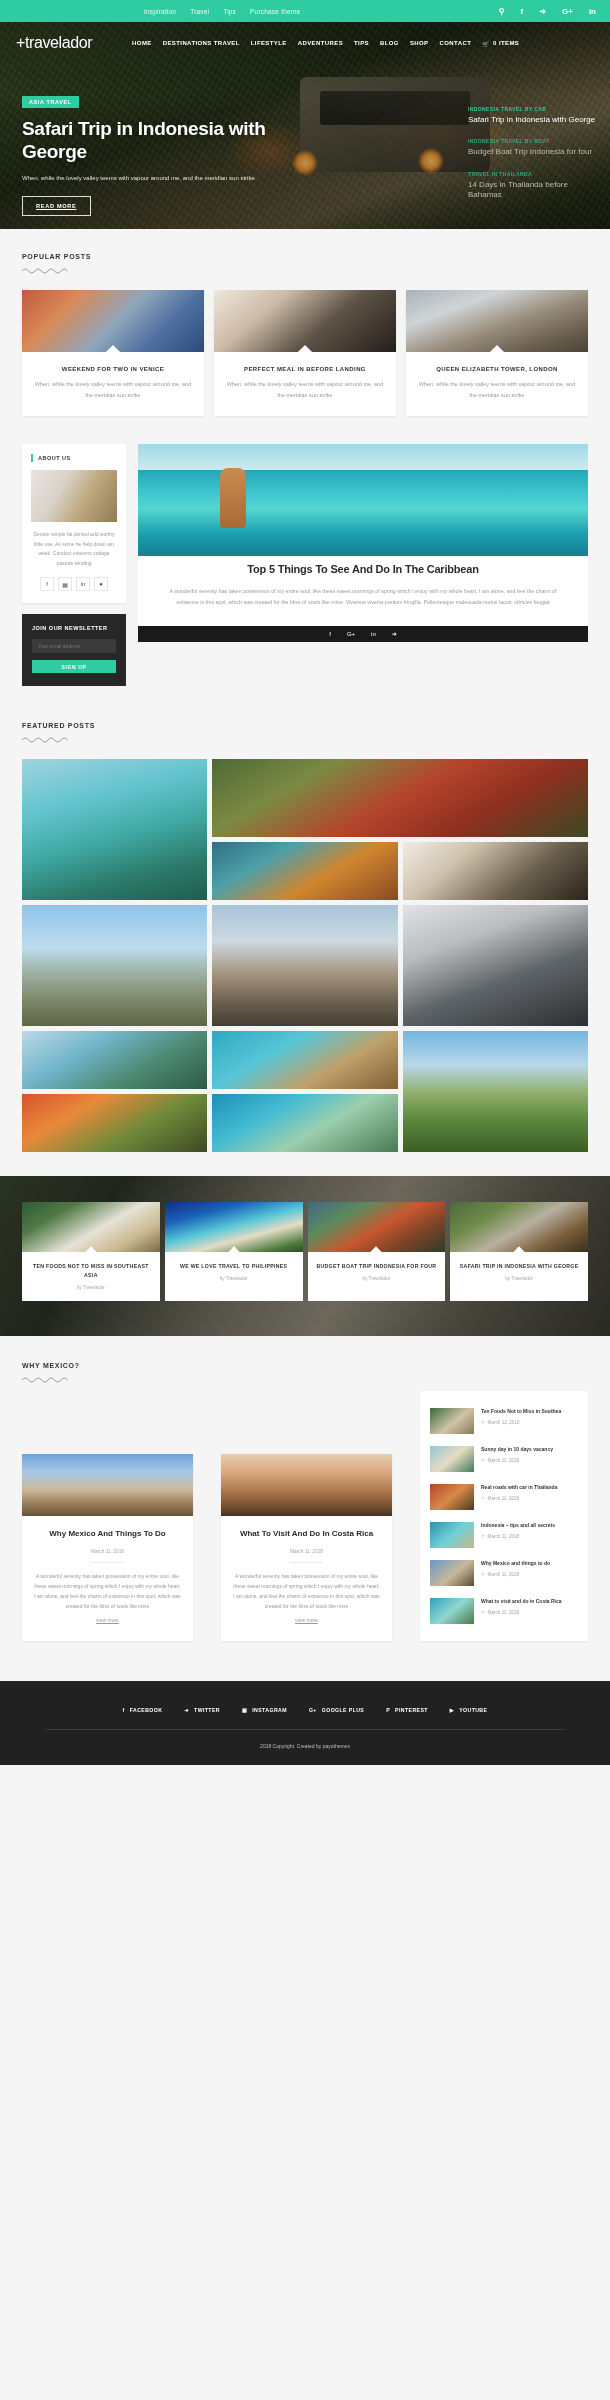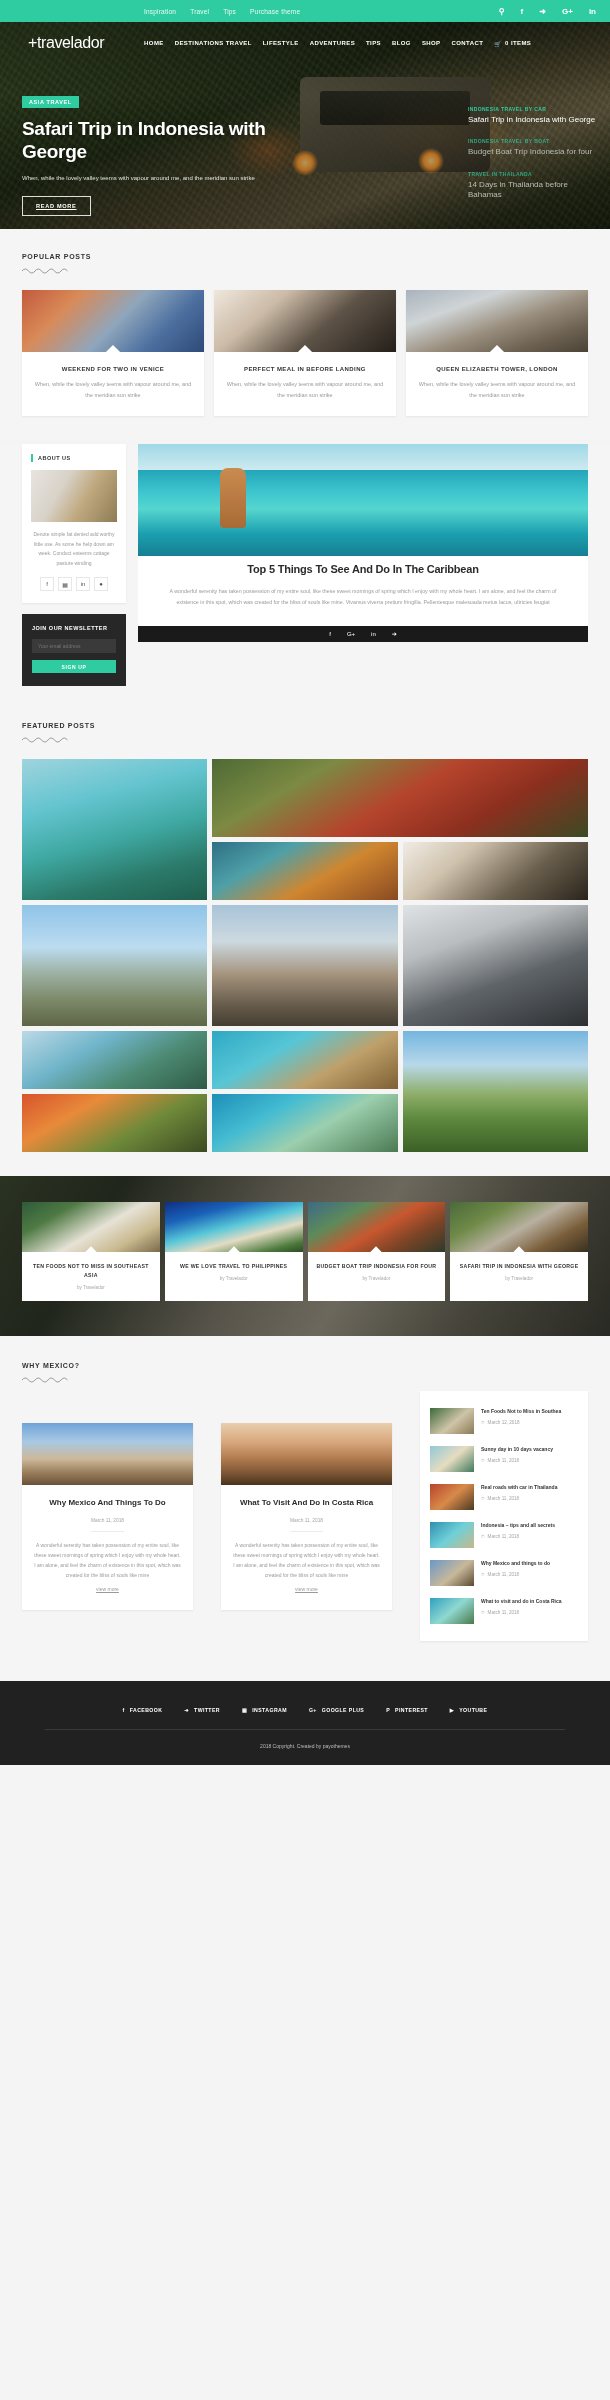--- a/index.html
+++ b/index.html
@@ -49,21 +49,21 @@
   }
   .hero-veh:before {
     content:""; position:absolute; left:20px; top:14px; width:150px; height:34px;
     background:linear-gradient(#2a2b22,#1b1c16); border-radius:3px;
   }
   .hero-light { position:absolute; width:26px; height:26px; border-radius:50%;
     background:radial-gradient(circle,#ffd27a 0%, #ff9b2e 40%, rgba(255,140,40,0) 72%); }
 
   .nav {
     position:relative; z-index:5; display:flex; align-items:center;
-    padding:12px 16px 0 28px;
+    padding:12px 16px 0 16px;
   }
   .logo { font-size:16px; color:#fff; letter-spacing:-.4px; font-weight:300; }
   .menu { margin-left:40px; display:flex; gap:11px; align-items:center; }
   .menu a { color:#fff; font-size:6px; font-weight:bold; letter-spacing:.4px; text-decoration:none; }
   .menu .cart { display:flex; align-items:center; gap:3px; }
 
   .hero-body { position:relative; z-index:5; padding:38px 0 0 22px; width:300px; }
   .badge {
     display:inline-block; background:#2ecca0; color:#fff; font-size:5.5px;
     font-weight:bold; letter-spacing:.6px; padding:3px 7px;
@@ -172,21 +172,21 @@
     width:8px; height:8px; background:#fff; }
   .sc-body { padding:10px 6px 11px; text-align:center; }
   .sc-title { font-size:5.2px; font-weight:bold; letter-spacing:.3px; line-height:1.7; color:#333; }
   .sc-by { margin-top:5px; font-size:4.6px; color:#a8a8a8; }
   .si1 { background:linear-gradient(150deg,#2f5a3a 0%,#4f7a44 25%,#e6e2d6 55%,#c9b98f 78%,#7a6a48 100%); }
   .si2 { background:linear-gradient(165deg,#0e2f84 0%,#1a62b8 25%,#57c7d8 48%,#e3dcc4 66%,#4c7a3c 88%,#2c4a26 100%); }
   .si3 { background:linear-gradient(150deg,#3c6a86 0%,#5e8a5a 28%,#c8572f 52%,#7c4426 74%,#2e3a2a 100%); }
   .si4 { background:linear-gradient(150deg,#4a6a3a 0%,#6f8a48 28%,#b8b0a0 52%,#7a5e3a 76%,#39301f 100%); }
 
   
-  .wm-grid { display:flex; gap:28px; margin-top:0; align-items:center; }
+  .wm-grid { display:flex; gap:28px; margin-top:0; align-items:flex-end; }
   .wm-card { flex:1; background:#fff; box-shadow:0 1px 2px rgba(0,0,0,.07); }
   .wm-img { height:62px; }
   .wm-body { padding:13px 11px 18px; text-align:center; }
   .wm-title { font-size:8px; font-weight:bold; line-height:1.35; color:#2b2b2b; }
   .wm-date { margin-top:9px; font-size:4.8px; color:#a5a5a5; border-bottom:1px solid #ececec;
     padding-bottom:8px; display:inline-block; }
   .wm-text { margin-top:9px; font-size:5px; line-height:1.95; color:#9a9a9a; }
   .wm-more { display:block; margin-top:6px; font-size:5px; color:#9a9a9a; }
   .wmi1 { background:linear-gradient(to bottom,#6fa4d8 0%,#a8c8e4 30%,#cdb89a 58%,#9a7e5c 80%,#6a5238 100%); }
   .wmi2 { background:linear-gradient(to bottom,#e8cfae 0%,#d8a87e 30%,#b07a4e 58%,#7a5432 82%,#4a321e 100%); }

